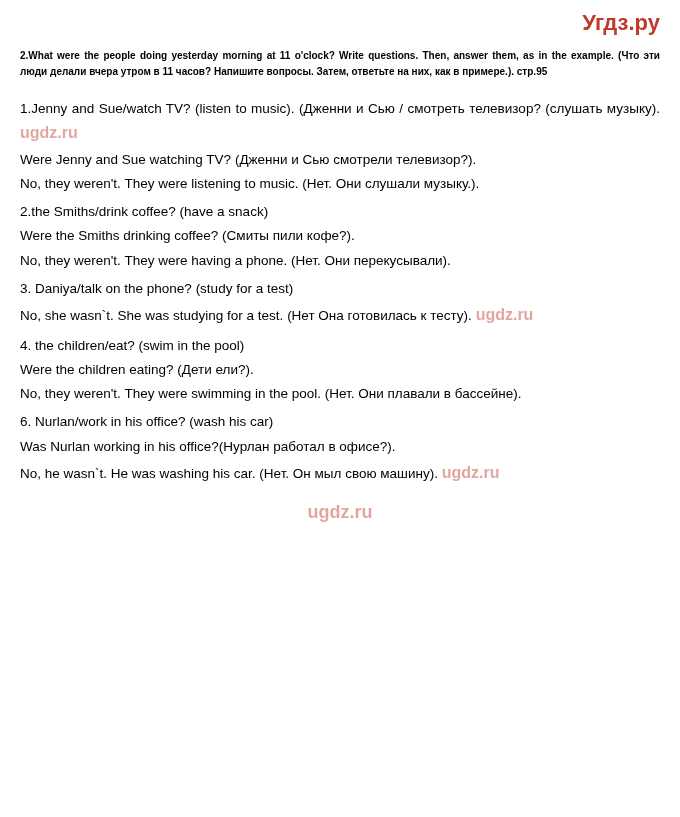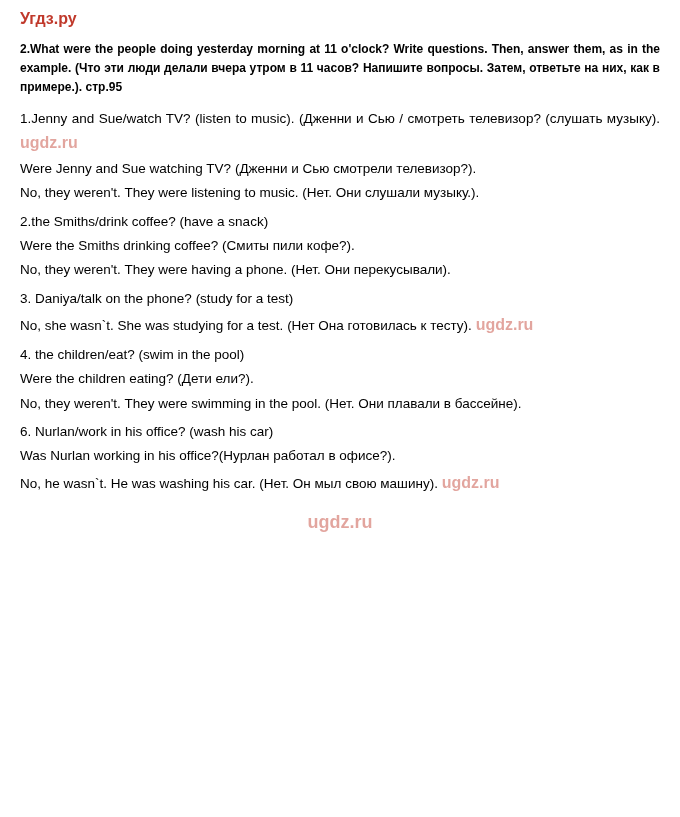--- a/index.html
+++ b/index.html
@@ -12,33 +12,33 @@
       background: #ffffff;
       font-family: Arial, sans-serif;
       font-size: 14px;
       color: #000000;
       width: 680px;
       min-height: 817px;
       padding: 10px 20px;
     }
 
     .site-header {
-      text-align: left;
-      font-size: 16px;
+      text-align: right;
+      font-size: 22px;
       font-weight: bold;
       color: #c0392b;
       margin-bottom: 12px;
       font-family: Arial, sans-serif;
     }
 
     .task-header {
       font-weight: bold;
-      font-size: 12px;
+      font-size: 10px;
       line-height: 1.6;
-      margin-bottom: 10px;
+      margin-bottom: 18px;
       text-align: justify;
     }
 
     .content-block {
       font-size: 13.5px;
       line-height: 1.65;
       text-align: justify;
     }
 
     .item-group {

